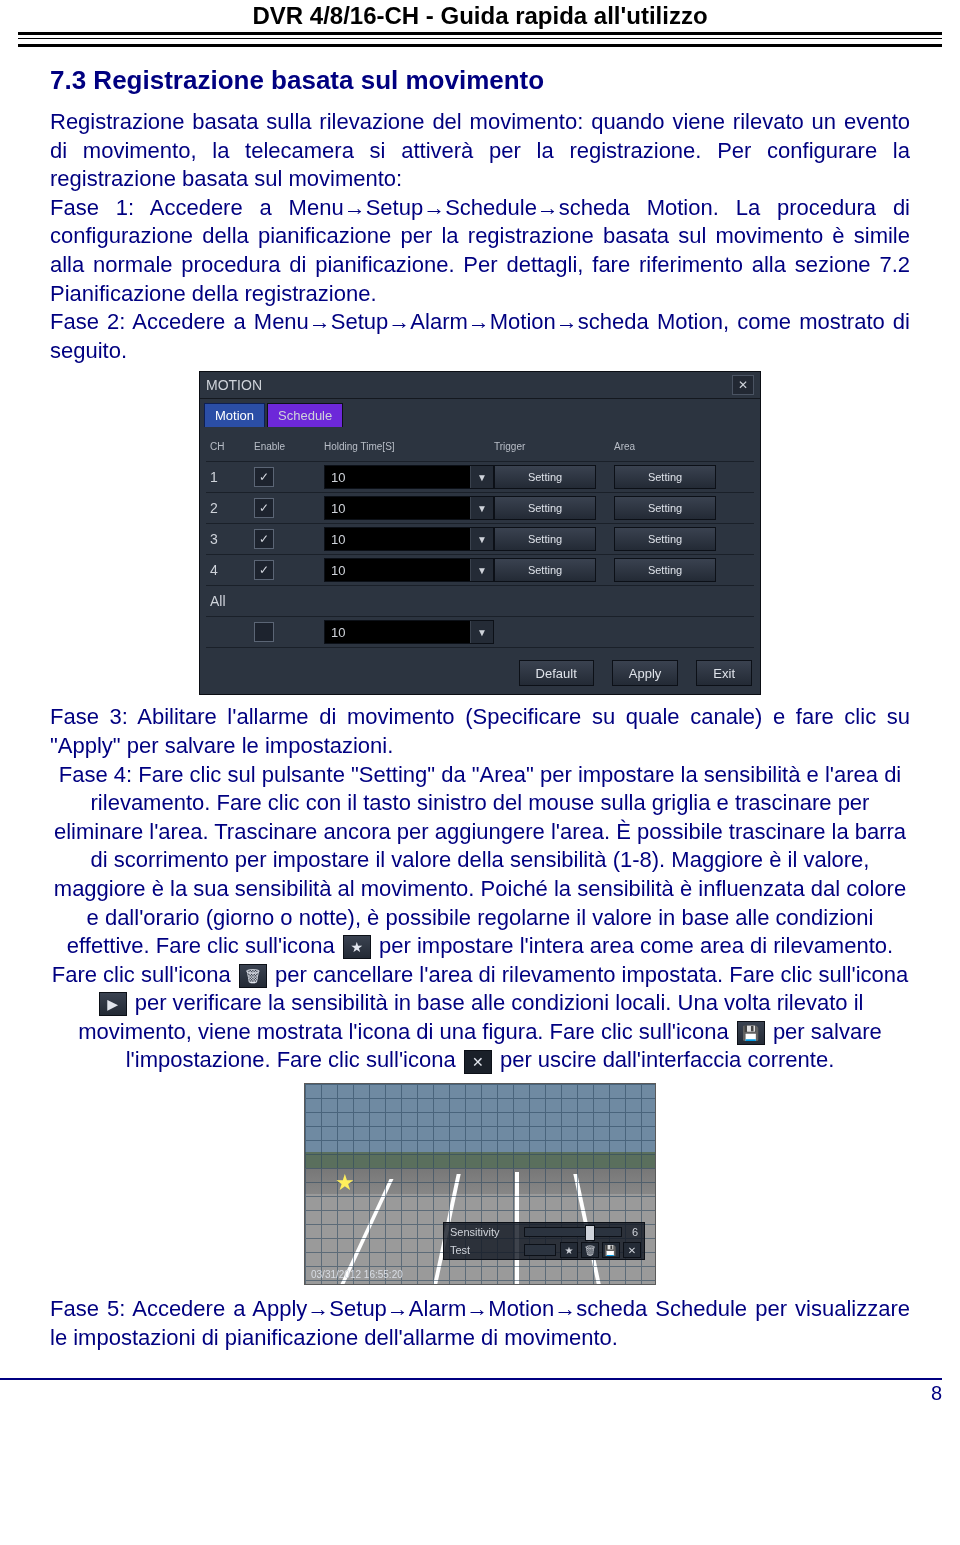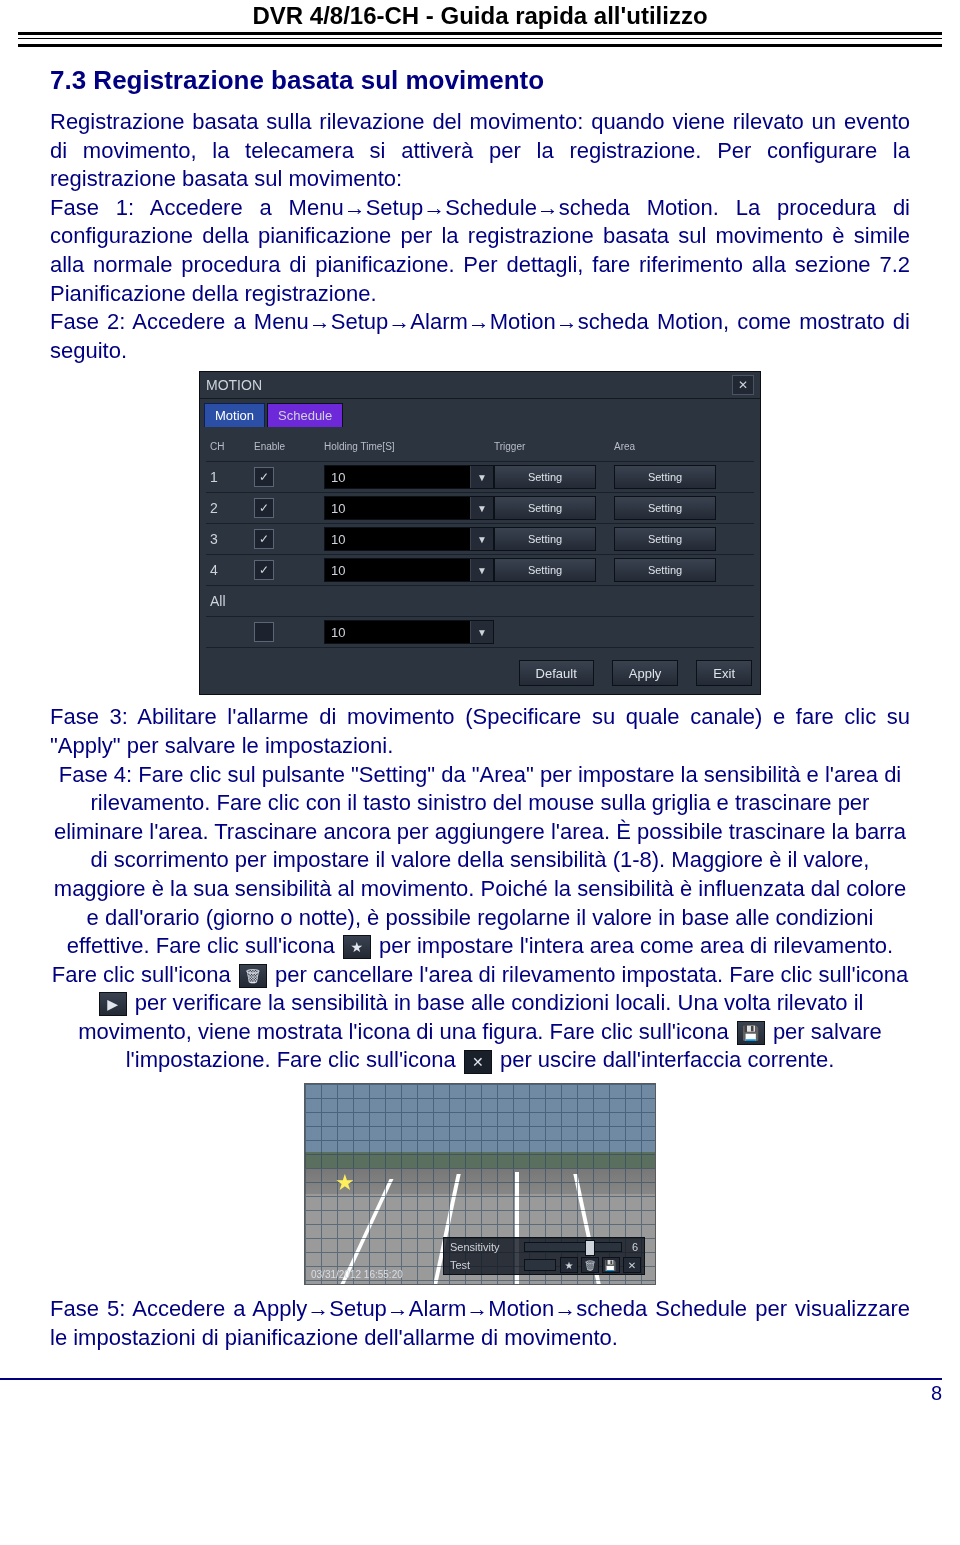--- a/index.html
+++ b/index.html
@@ -39,21 +39,21 @@
 .thumb{width:350px;height:200px;margin:8px auto 10px auto;position:relative;border:1px solid #5a5a5a;background:linear-gradient(#6f8aa2 0%,#6f8aa2 34%,#5a6f5d 34%,#5a6f5d 42%,#777 42%,#bdbdbd 100%)}
 .thumb .grid{position:absolute;inset:0;background-image:linear-gradient(#2b465e 1px,transparent 1px),linear-gradient(90deg,#2b465e 1px,transparent 1px);background-size:16px 14px;opacity:.55}
 .thumb .road{position:absolute;left:0;right:0;bottom:0;top:55%;background:#9a9a9a}
 .thumb .lane{position:absolute;bottom:0;width:4px;background:#fff}
 .thumb .ln1{left:60px;height:105px;transform:skewX(-25deg)}
 .thumb .ln2{left:140px;height:110px;transform:skewX(-12deg)}
 .thumb .ln3{left:210px;height:112px;transform:skewX(0deg)}
 .thumb .ln4{left:280px;height:110px;transform:skewX(12deg)}
 .thumb .star{position:absolute;left:30px;top:86px;color:#ffef5c;font-size:22px}
 .thumb .info{position:absolute;left:6px;bottom:4px;font-size:10px;color:#d9dde4;font-family:Arial}
-.thumb .panel{position:absolute;right:10px;bottom:9px;width:200px;background:rgba(20,26,36,.82);border:1px solid #0c1017;color:#cfd3da;font-size:11px;font-family:Arial}
+.thumb .panel{position:absolute;right:10px;bottom:24px;width:200px;background:rgba(20,26,36,.82);border:1px solid #0c1017;color:#cfd3da;font-size:11px;font-family:Arial}
 .thumb .panel .prow{display:flex;align-items:center;height:18px}
 .thumb .panel .plab{width:70px;padding-left:6px}
 .thumb .panel .bar{flex:1;height:8px;margin:0 4px;background:#2b333f;border:1px solid #0c1017;position:relative}
 .thumb .panel .knob{position:absolute;left:62%;top:-3px;width:8px;height:14px;background:#cfd3da;border:1px solid #0c1017}
 .thumb .panel .pval{width:18px;text-align:center}
 .thumb .panel .testbar{flex:1;height:10px;margin:0 4px;background:#2b333f;border:1px solid #0c1017}
 .thumb .panel .ico{width:16px;height:14px;margin-right:3px;background:#242b36;border:1px solid #0c1017;display:flex;align-items:center;justify-content:center;font-size:10px}
 .pagenum{position:relative;margin:26px 18px 0 0}
 .pagenum .line{height:0;border-top:2px solid #000080}
 .pagenum .num{position:absolute;right:0;top:4px;color:#000080;font-size:20px}

